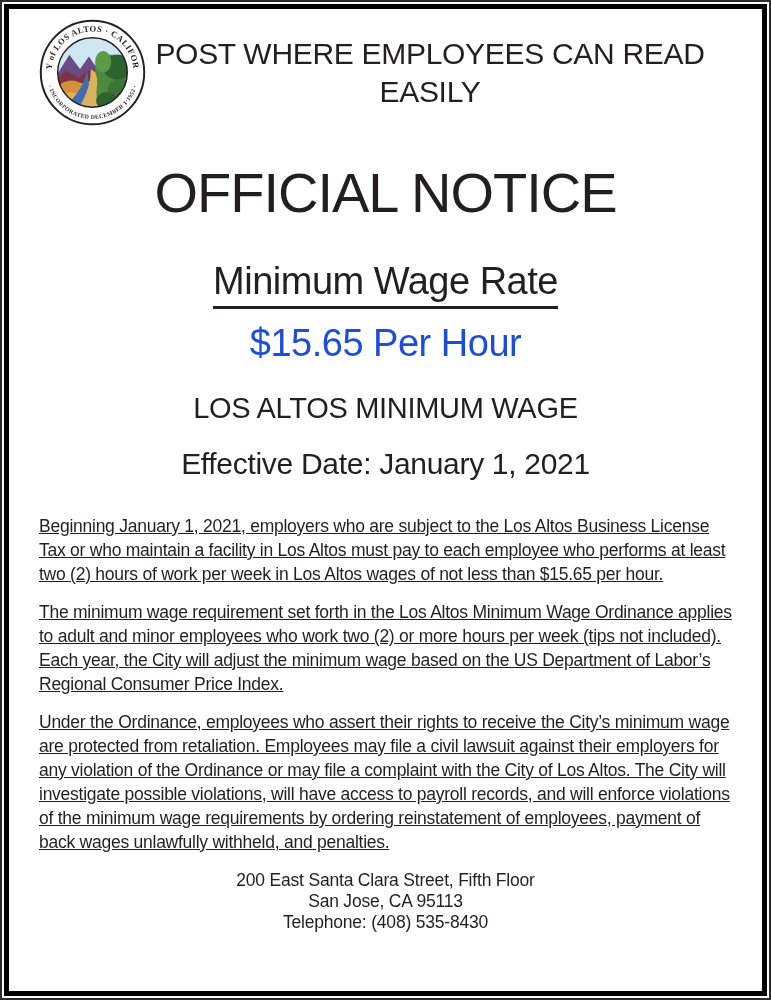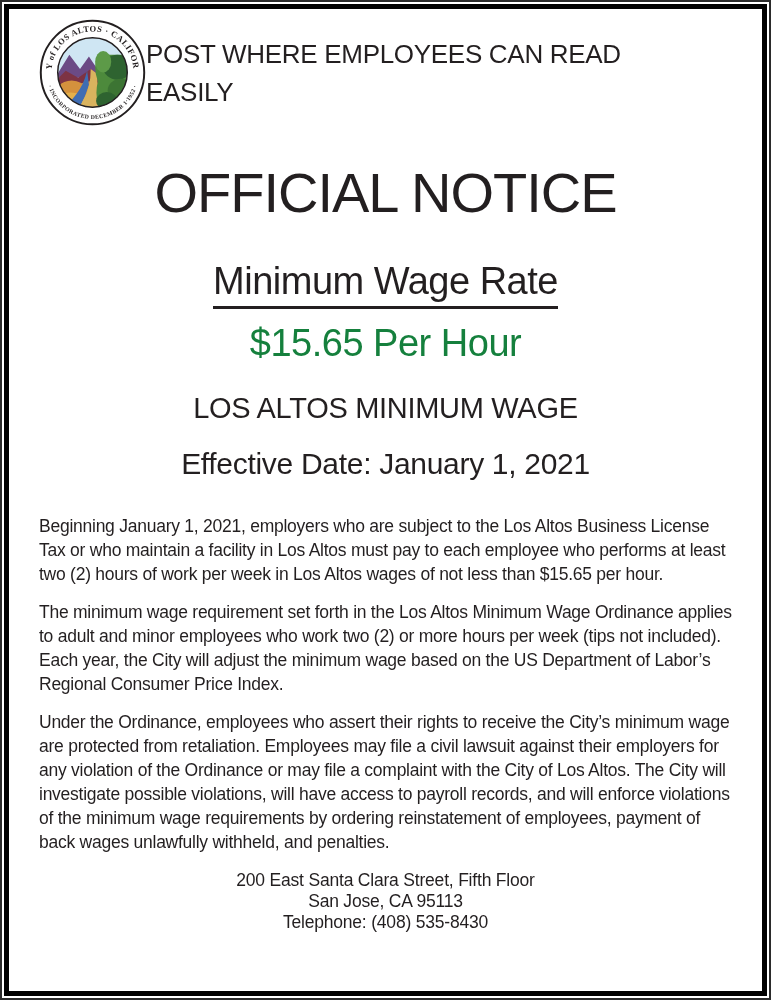--- a/index.html
+++ b/index.html
@@ -41,21 +41,22 @@
     align-items: center;
     margin-top: 2px;
   }
   .seal {
     width: 107px;
     height: 107px;
     flex: 0 0 auto;
   }
   .masthead-text {
     flex: 1 1 auto;
-    font-size: 26px;
+    text-align: center;
+    font-size: 30px;
     line-height: 38px;
     letter-spacing: -0.3px;
     padding-right: 18px;
   }
   
   .official-title {
     text-align: center;
     font-size: 56px;
     letter-spacing: -1px;
     font-weight: 400;
@@ -93,20 +94,21 @@
   
   .body-text {
     margin-top: 33px;
   }
   .body-text p {
     margin: 0 0 14px 0;
     font-size: 17.5px;
     line-height: 24px;
     letter-spacing: -0.25px;
     text-align: left;
+    text-decoration: underline;
   }
   
   .contact-block {
     margin-top: 16px;
     text-align: center;
     font-size: 17.5px;
     line-height: 21px;
     letter-spacing: -0.2px;
   }
   .seal svg { display: block; width: 100%; height: 100%; }
@@ -158,21 +160,21 @@
         <div>POST WHERE EMPLOYEES CAN READ EASILY</div>
       </div>
     </div>
 
     <h1 class="official-title">OFFICIAL NOTICE</h1>
 
     <div class="wage-rate-title">
       <span>Minimum Wage Rate</span>
     </div>
 
-    <div class="rate-amount" style="color: #15803d;">$15.65 Per Hour</div>
+    <div class="rate-amount" style="color: #1d4ed8;">$15.65 Per Hour</div>
 
     <div class="jurisdiction">LOS ALTOS MINIMUM WAGE</div>
 
     <div class="effective-date">Effective Date: January 1, 2021</div>
 
     <section class="body-text">
       <p>Beginning January 1, 2021, employers who are subject to the Los Altos Business License Tax or who maintain a facility in Los Altos must pay to each employee who performs at least two (2) hours of work per week in Los Altos wages of not less than $15.65 per hour.</p>
       <p>The minimum wage requirement set forth in the Los Altos Minimum Wage Ordinance applies to adult and minor employees who work two (2) or more hours per week (tips not included). Each year, the City will adjust the minimum wage based on the US Department of Labor’s Regional Consumer Price Index.</p>
       <p>Under the Ordinance, employees who assert their rights to receive the City’s minimum wage are protected from retaliation. Employees may file a civil lawsuit against their employers for any violation of the Ordinance or may file a complaint with the City of Los Altos. The City will investigate possible violations, will have access to payroll records, and will enforce violations of the minimum wage requirements by ordering reinstatement of employees, payment of back wages unlawfully withheld, and penalties.</p>
     </section>

